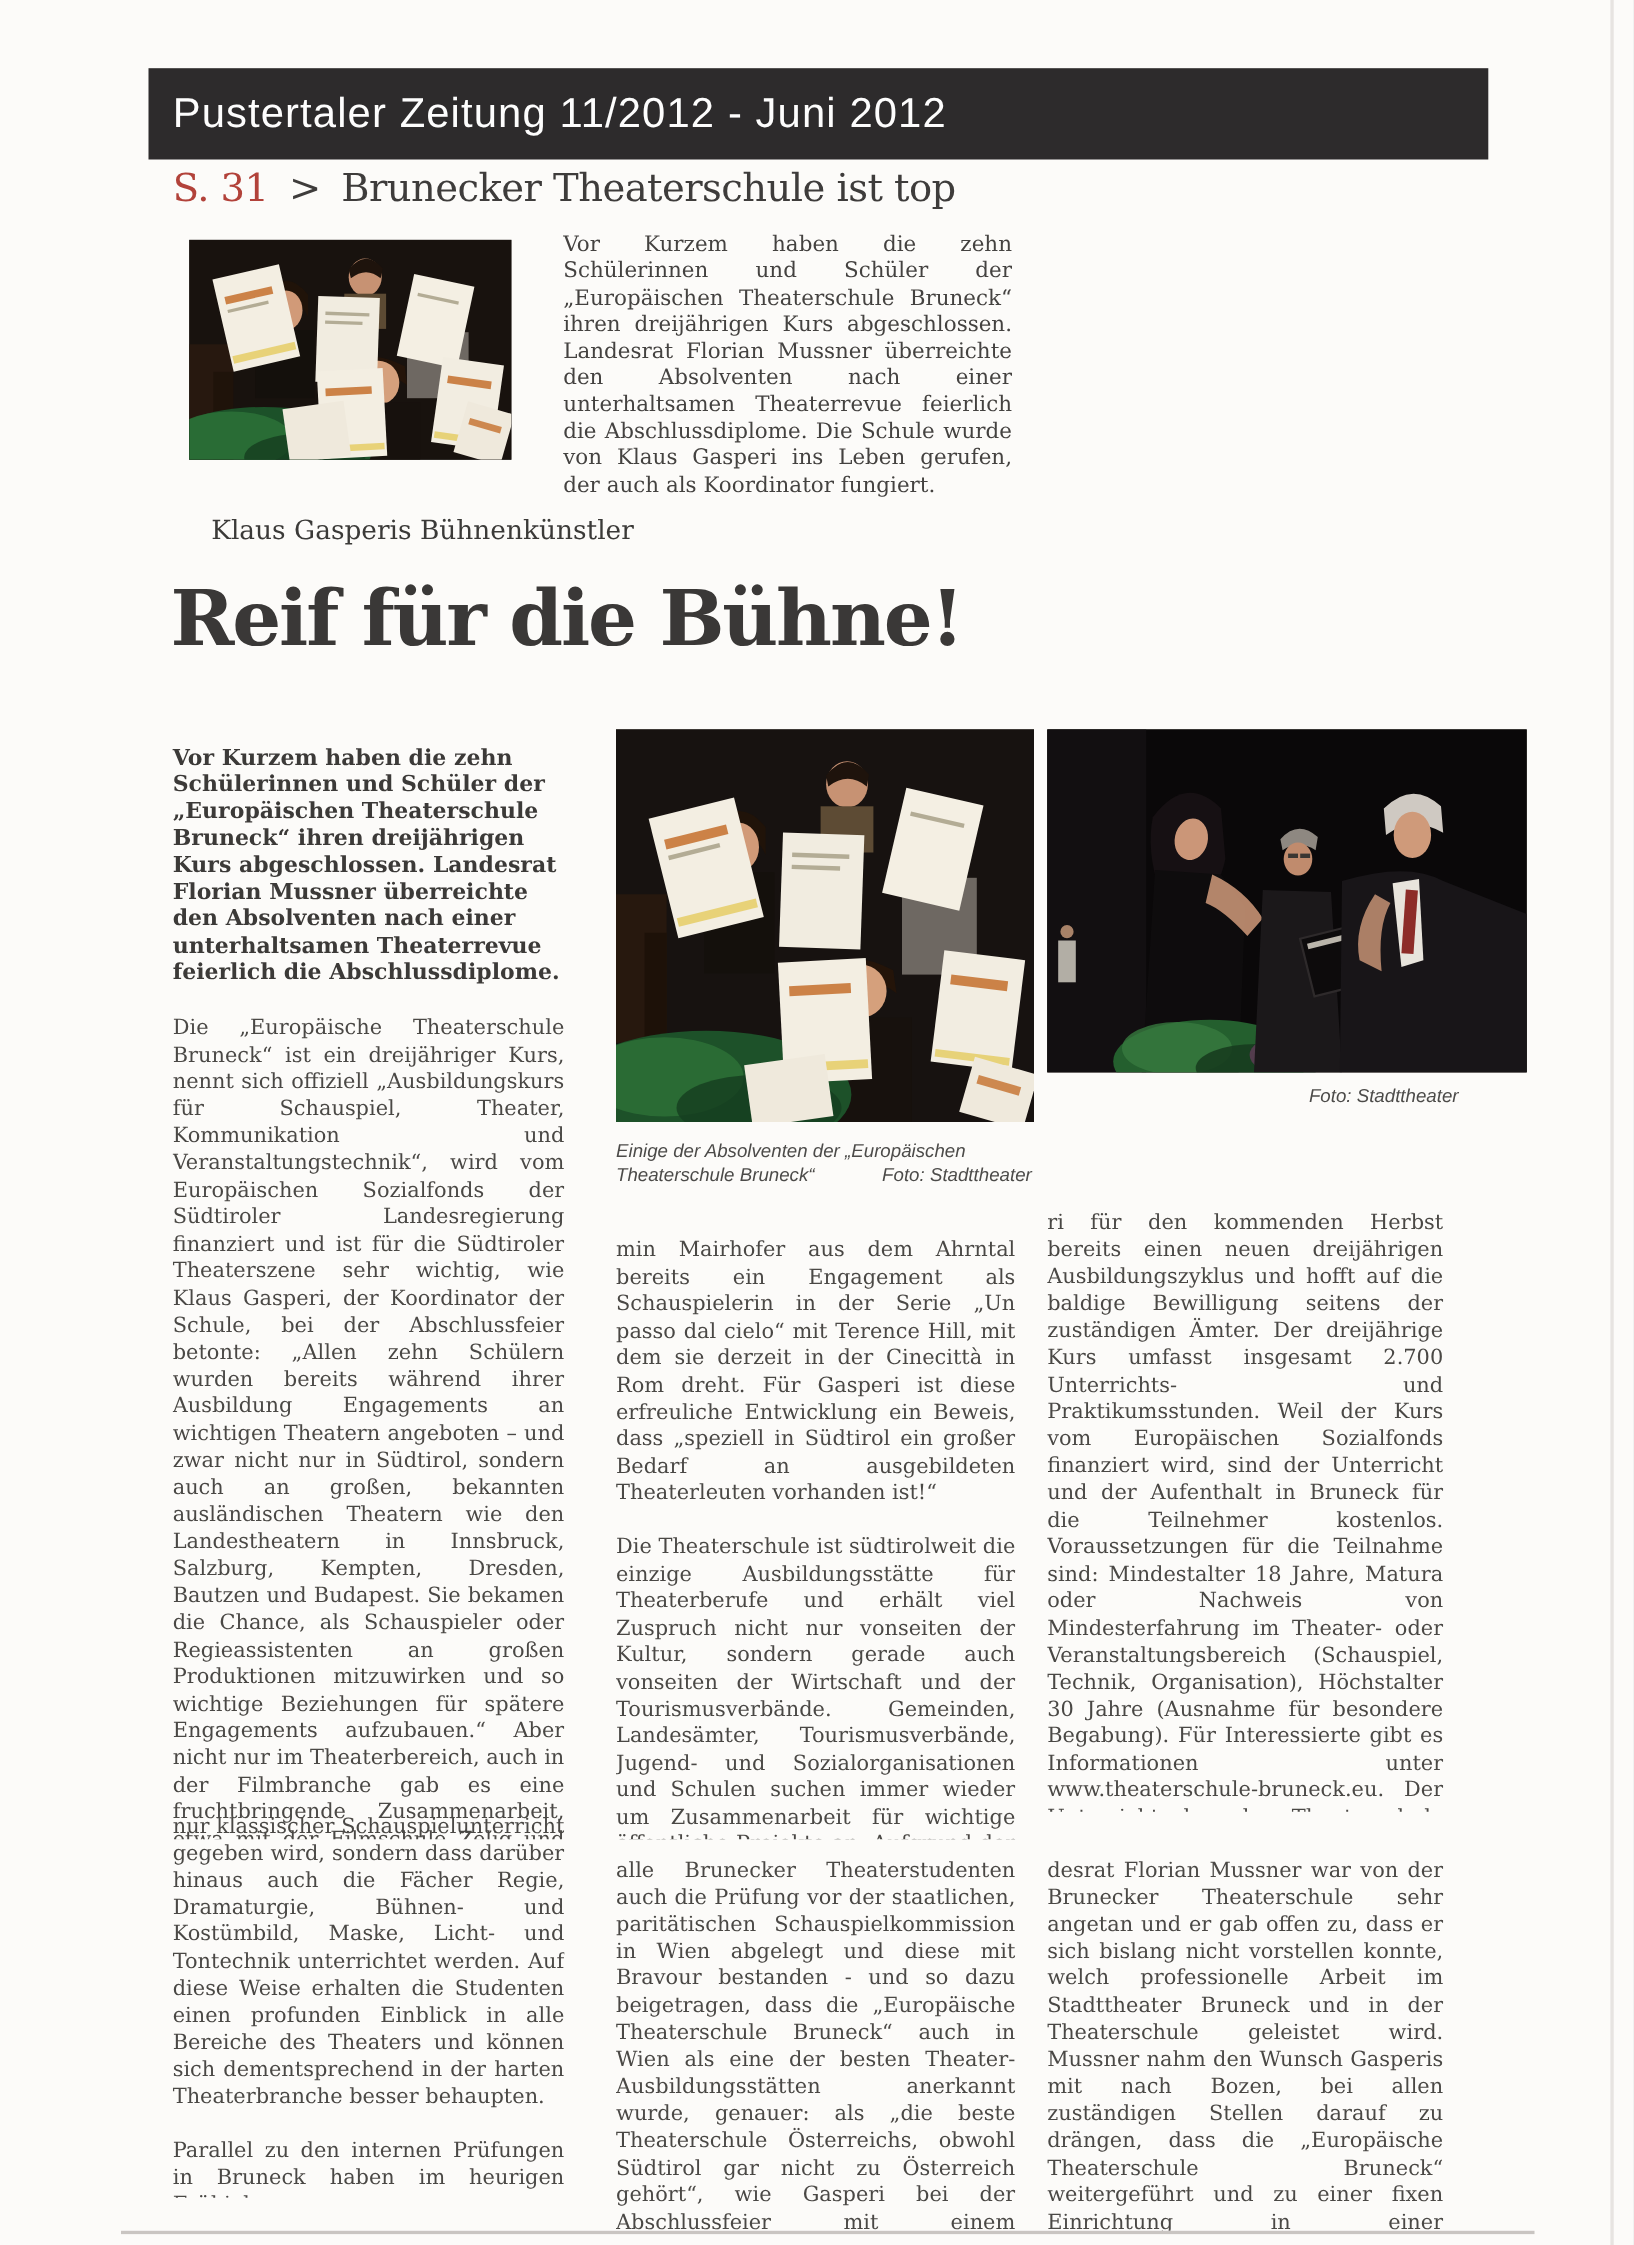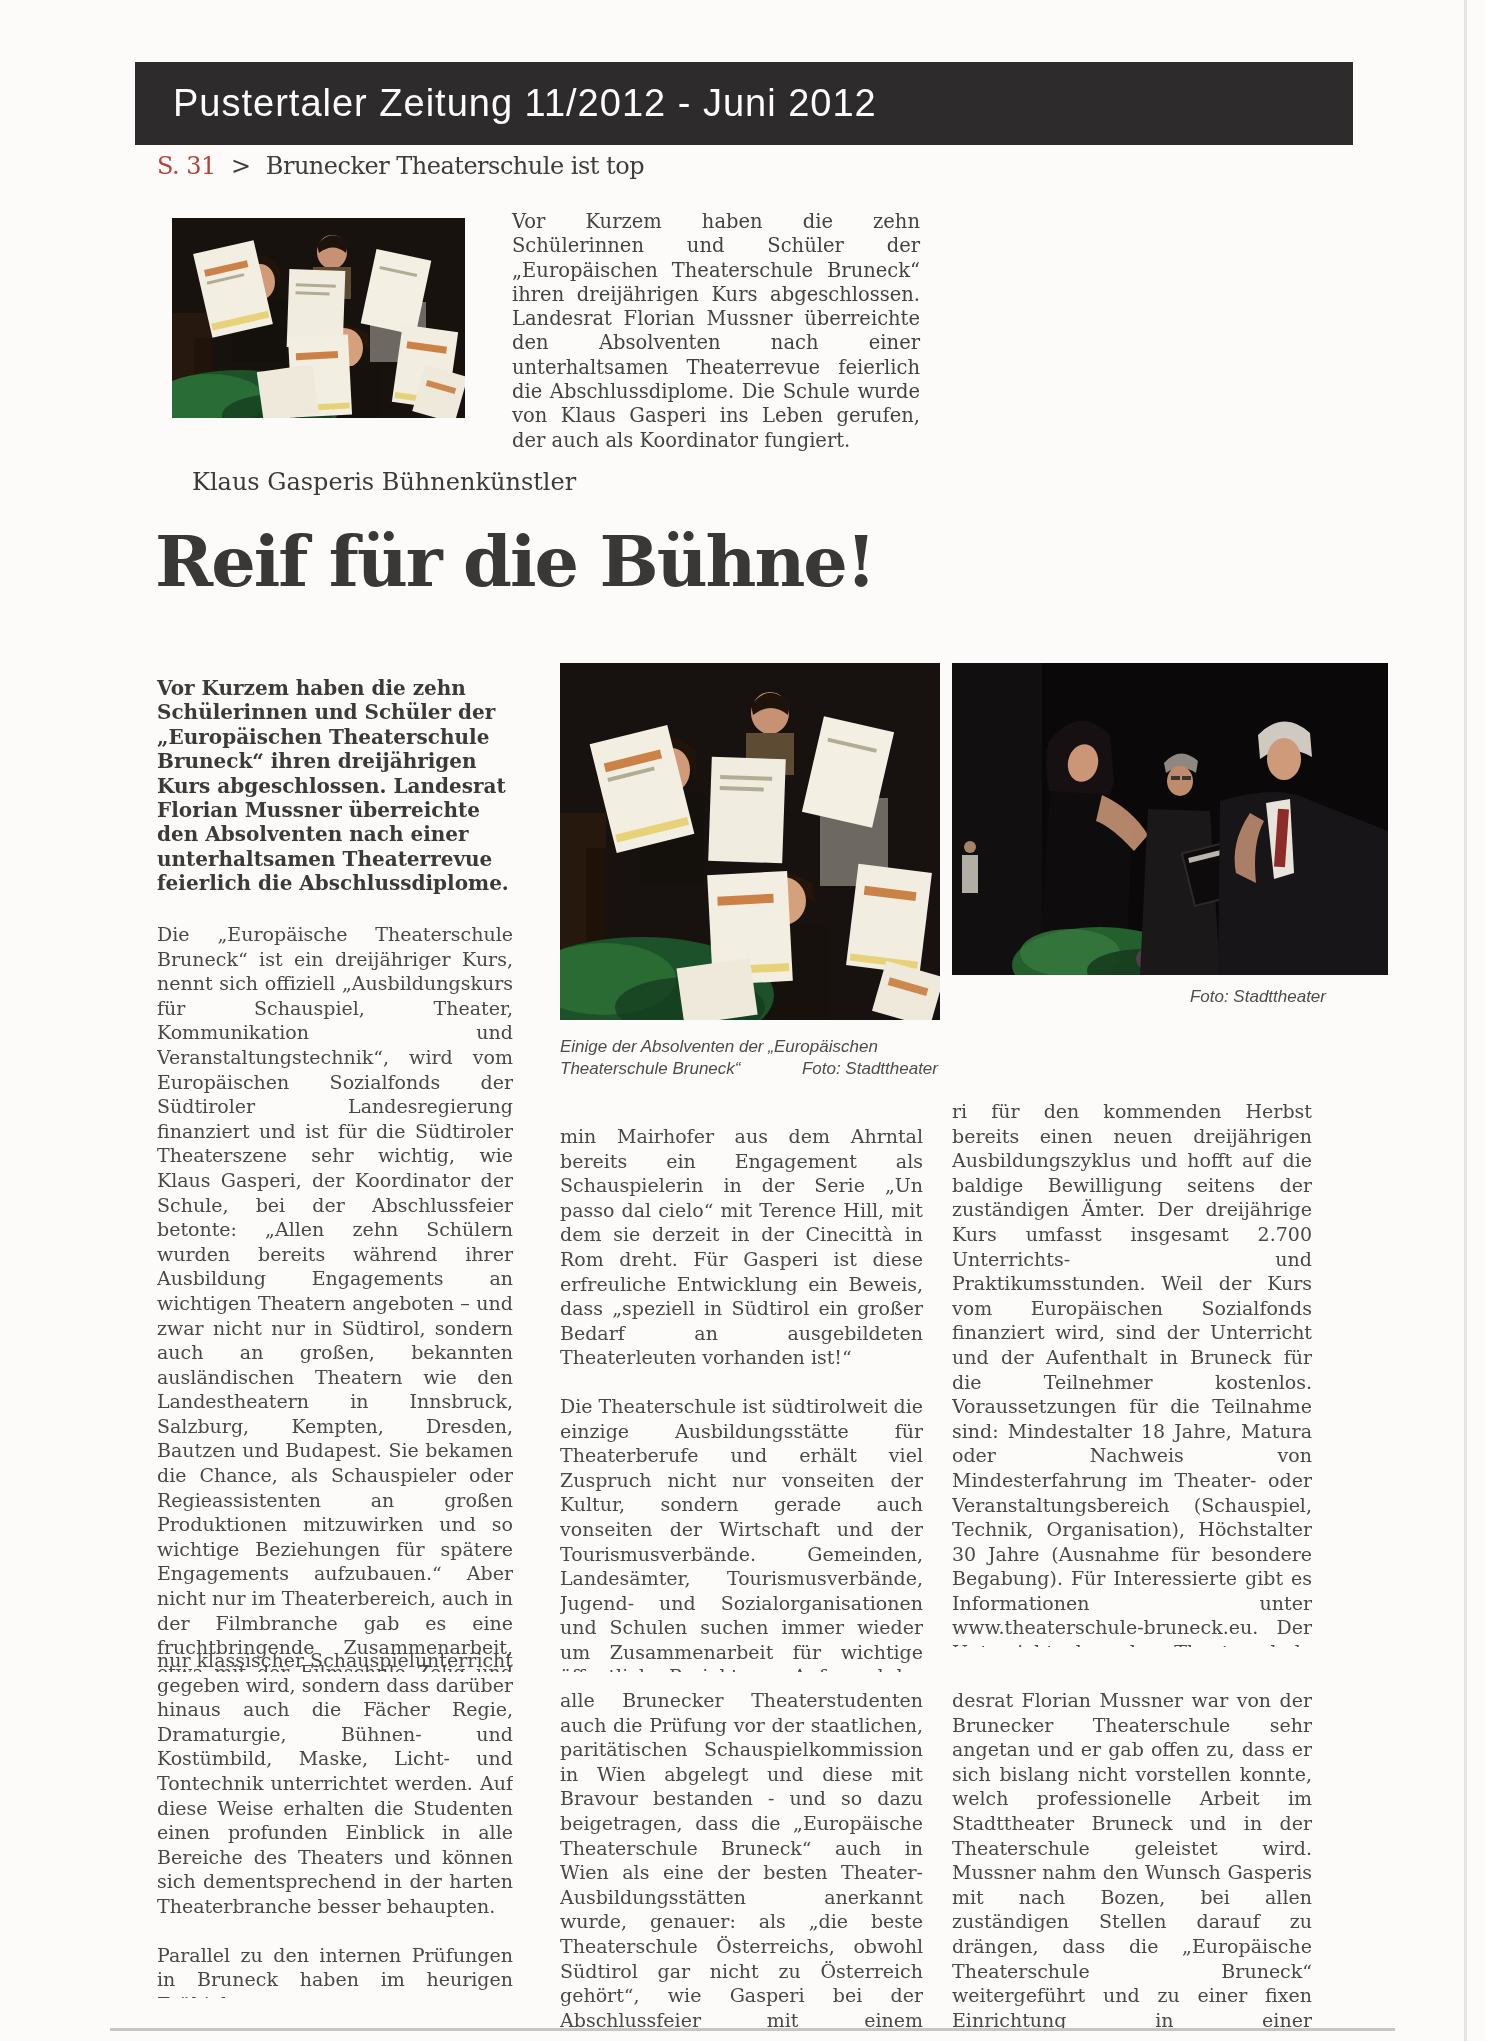--- a/index.html
+++ b/index.html
@@ -5,30 +5,30 @@
   html,body { margin:0; padding:0; background:#e9e9e9; }
   .page {
     position:relative; width:1485px; height:2041px; margin:0 auto;
     background:#fcfbf9; overflow:hidden;
     font-family:"DejaVu Serif", serif; color:#464441;
   }
   
   .masthead {
     position:absolute; left:135px; top:62px; width:1218px; height:83px;
     background:#2d2b2c; display:flex; align-items:center; box-sizing:border-box;
-    padding-left:38px;
+    padding-left:22px;
   }
   .masthead span {
     font-family:"Liberation Sans", sans-serif; font-size:38px; color:#fdfdfd;
     letter-spacing:1px; font-weight:400;
   }
   
   .section-head {
     position:absolute; left:157px; top:152px; white-space:nowrap;
-    font-size:24px; color:#3e3c3b; letter-spacing:-0.5px;
+    font-size:35px; color:#3e3c3b; letter-spacing:-0.5px;
   }
   .section-head .pageref { color:#b2423a; }
   .section-head .sep { margin:0 8px; }
   
   .photo { position:absolute; overflow:hidden; background:#16110e; }
   .photo svg { display:block; width:100%; height:100%; }
   .photo-top    { left:172px; top:218px; width:293px; height:200px; }
   .photo-middle { left:560px; top:663px; width:380px; height:357px; }
   .photo-right  { left:952px; top:663px; width:436px; height:312px; }
   

